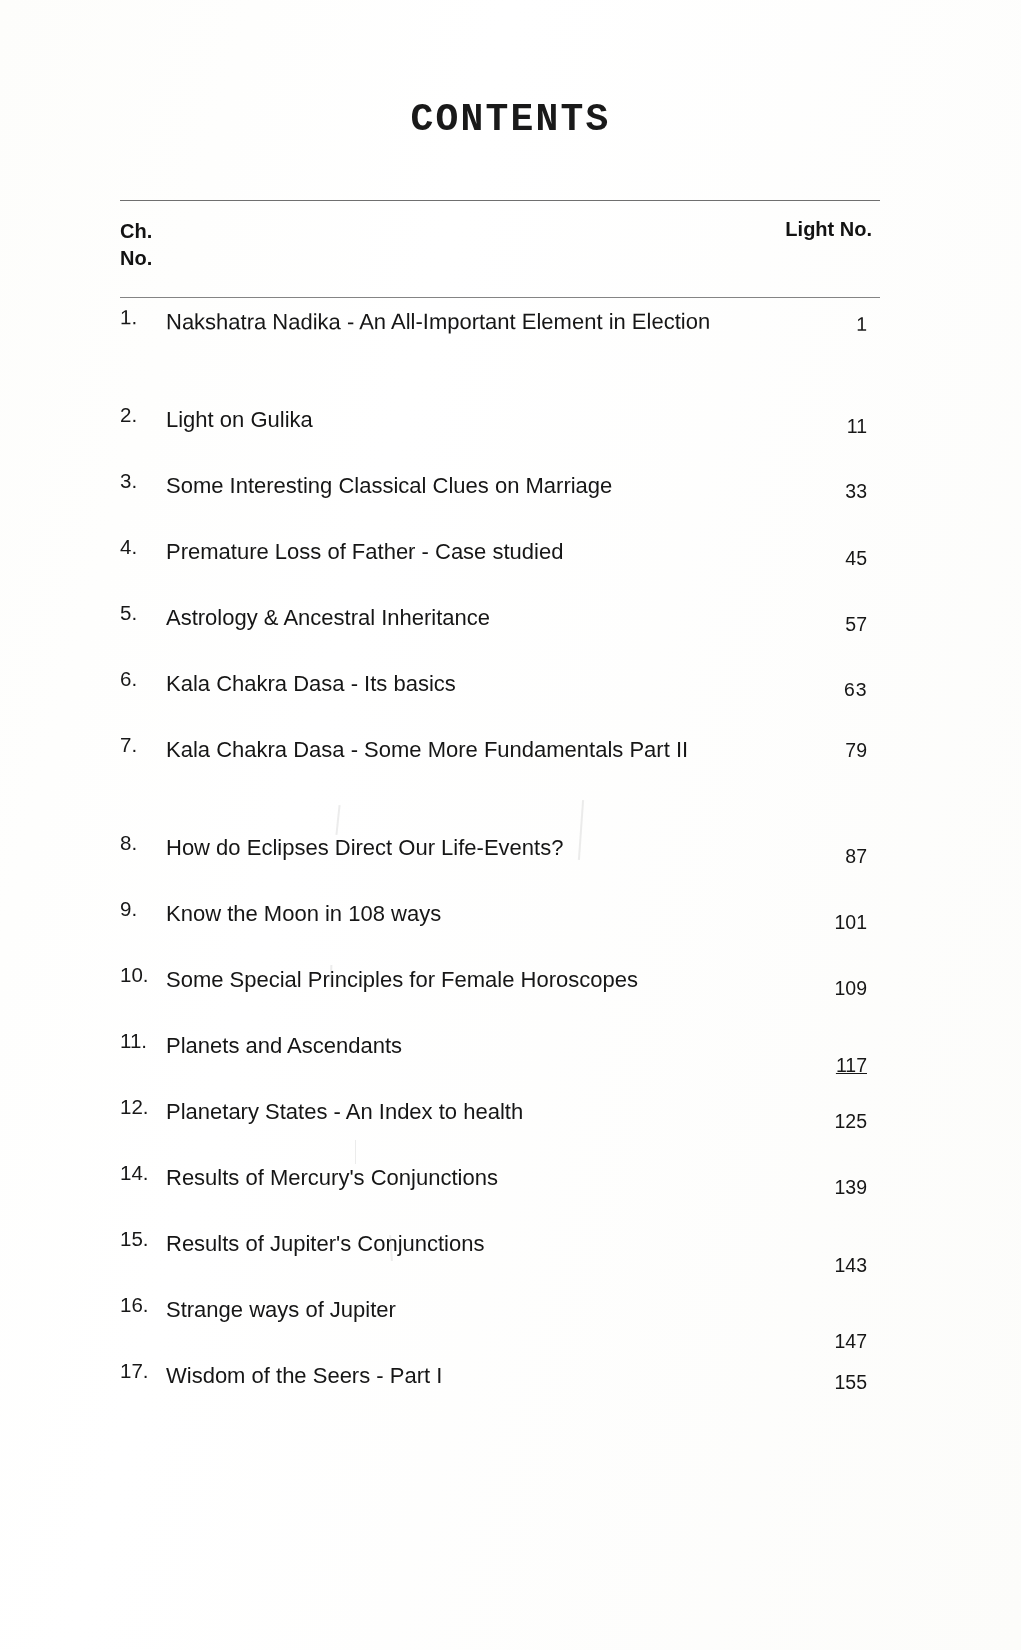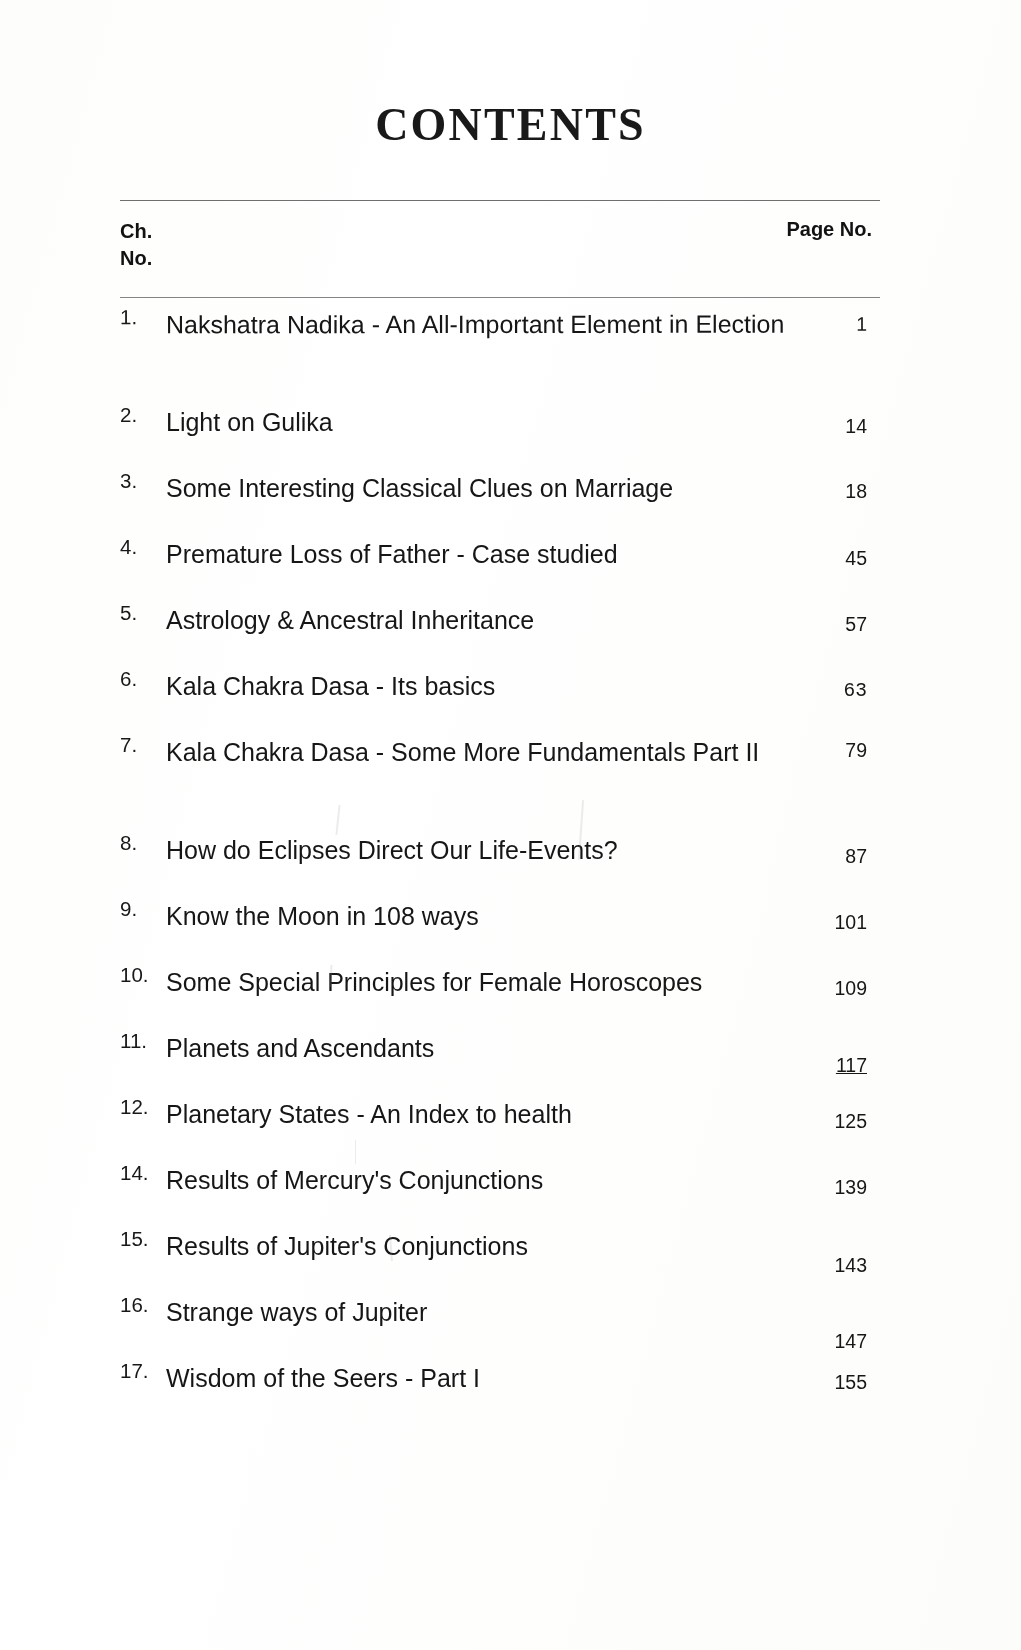--- a/index.html
+++ b/index.html
@@ -19,25 +19,25 @@
     position: absolute;
     inset: 0;
     background: linear-gradient(105deg, #fdfdfb 0%, #ffffff 35%, #fcfcfa 100%);
   }
   .page-title {
     position: absolute;
     top: 98px;
     left: 0;
     width: 100%;
     text-align: center;
-    font-size: 46px;
+    font-size: 38px;
     font-weight: bold;
     letter-spacing: 2.2px;
     color: #191919;
-    font-family: Liberation Serif, serif;
+    font-family: Liberation Mono, monospace;
   }
   .rule {
     position: absolute;
     left: 120px;
     width: 760px;
     height: 1px;
     background: #6f6f6f;
   }
   .rule.top { top: 200px; }
   .rule.bottom { top: 297px; opacity: 0.85; }
@@ -81,21 +81,21 @@
     width: 48px;
     text-align: left;
     font-size: 20.5px;
     color: #181818;
   }
   .toc-title {
     position: absolute;
     left: 46px;
     top: 0;
     width: 620px;
-    font-size: 25px;
+    font-size: 22px;
     line-height: 1.55;
     color: #161616;
   }
   .toc-page {
     position: absolute;
     right: 18px;
     top: 8px;
     font-size: 19.5px;
     color: #171717;
     text-align: right;
@@ -136,43 +136,43 @@
 
   <div class="page-title">CONTENTS</div>
 
   <div class="rule top"></div>
 
   <div class="head-row">
     <div class="head-left">
       <div>Ch.</div>
       <div>No.</div>
     </div>
-    <div class="head-right">Page No.</div>
+    <div class="head-right">Light No.</div>
   </div>
 
   <div class="rule bottom"></div>
 
   <div class="toc">
 
     <div class="toc-row two-line">
       <div class="toc-num">1.</div>
       <div class="toc-title">Nakshatra Nadika - An All-Important Element in Election</div>
       <div class="toc-page">1</div>
     </div>
 
     <div class="toc-row">
       <div class="toc-num">2.</div>
       <div class="toc-title">Light on Gulika</div>
-      <div class="toc-page">14</div>
+      <div class="toc-page">11</div>
     </div>
 
     <div class="toc-row">
       <div class="toc-num">3.</div>
       <div class="toc-title">Some Interesting Classical Clues on Marriage</div>
-      <div class="toc-page">18</div>
+      <div class="toc-page">33</div>
     </div>
 
     <div class="toc-row">
       <div class="toc-num">4.</div>
       <div class="toc-title">Premature Loss of Father - Case studied</div>
       <div class="toc-page">45</div>
     </div>
 
     <div class="toc-row">
       <div class="toc-num">5.</div>

